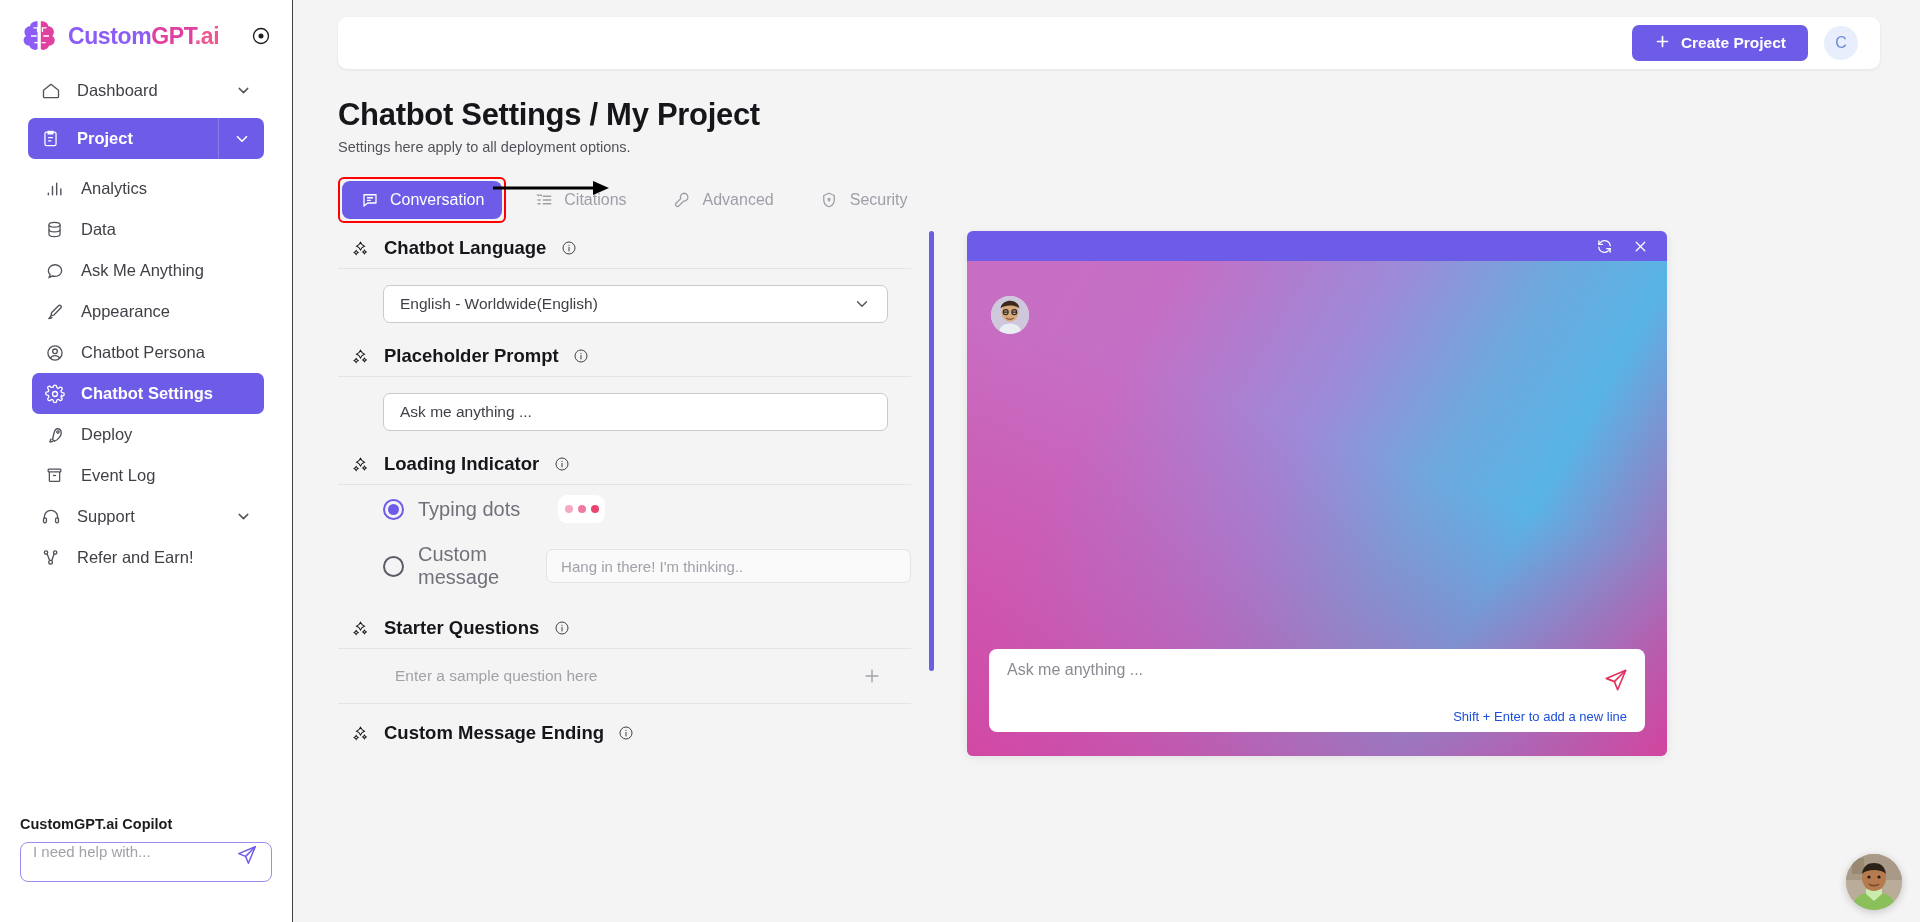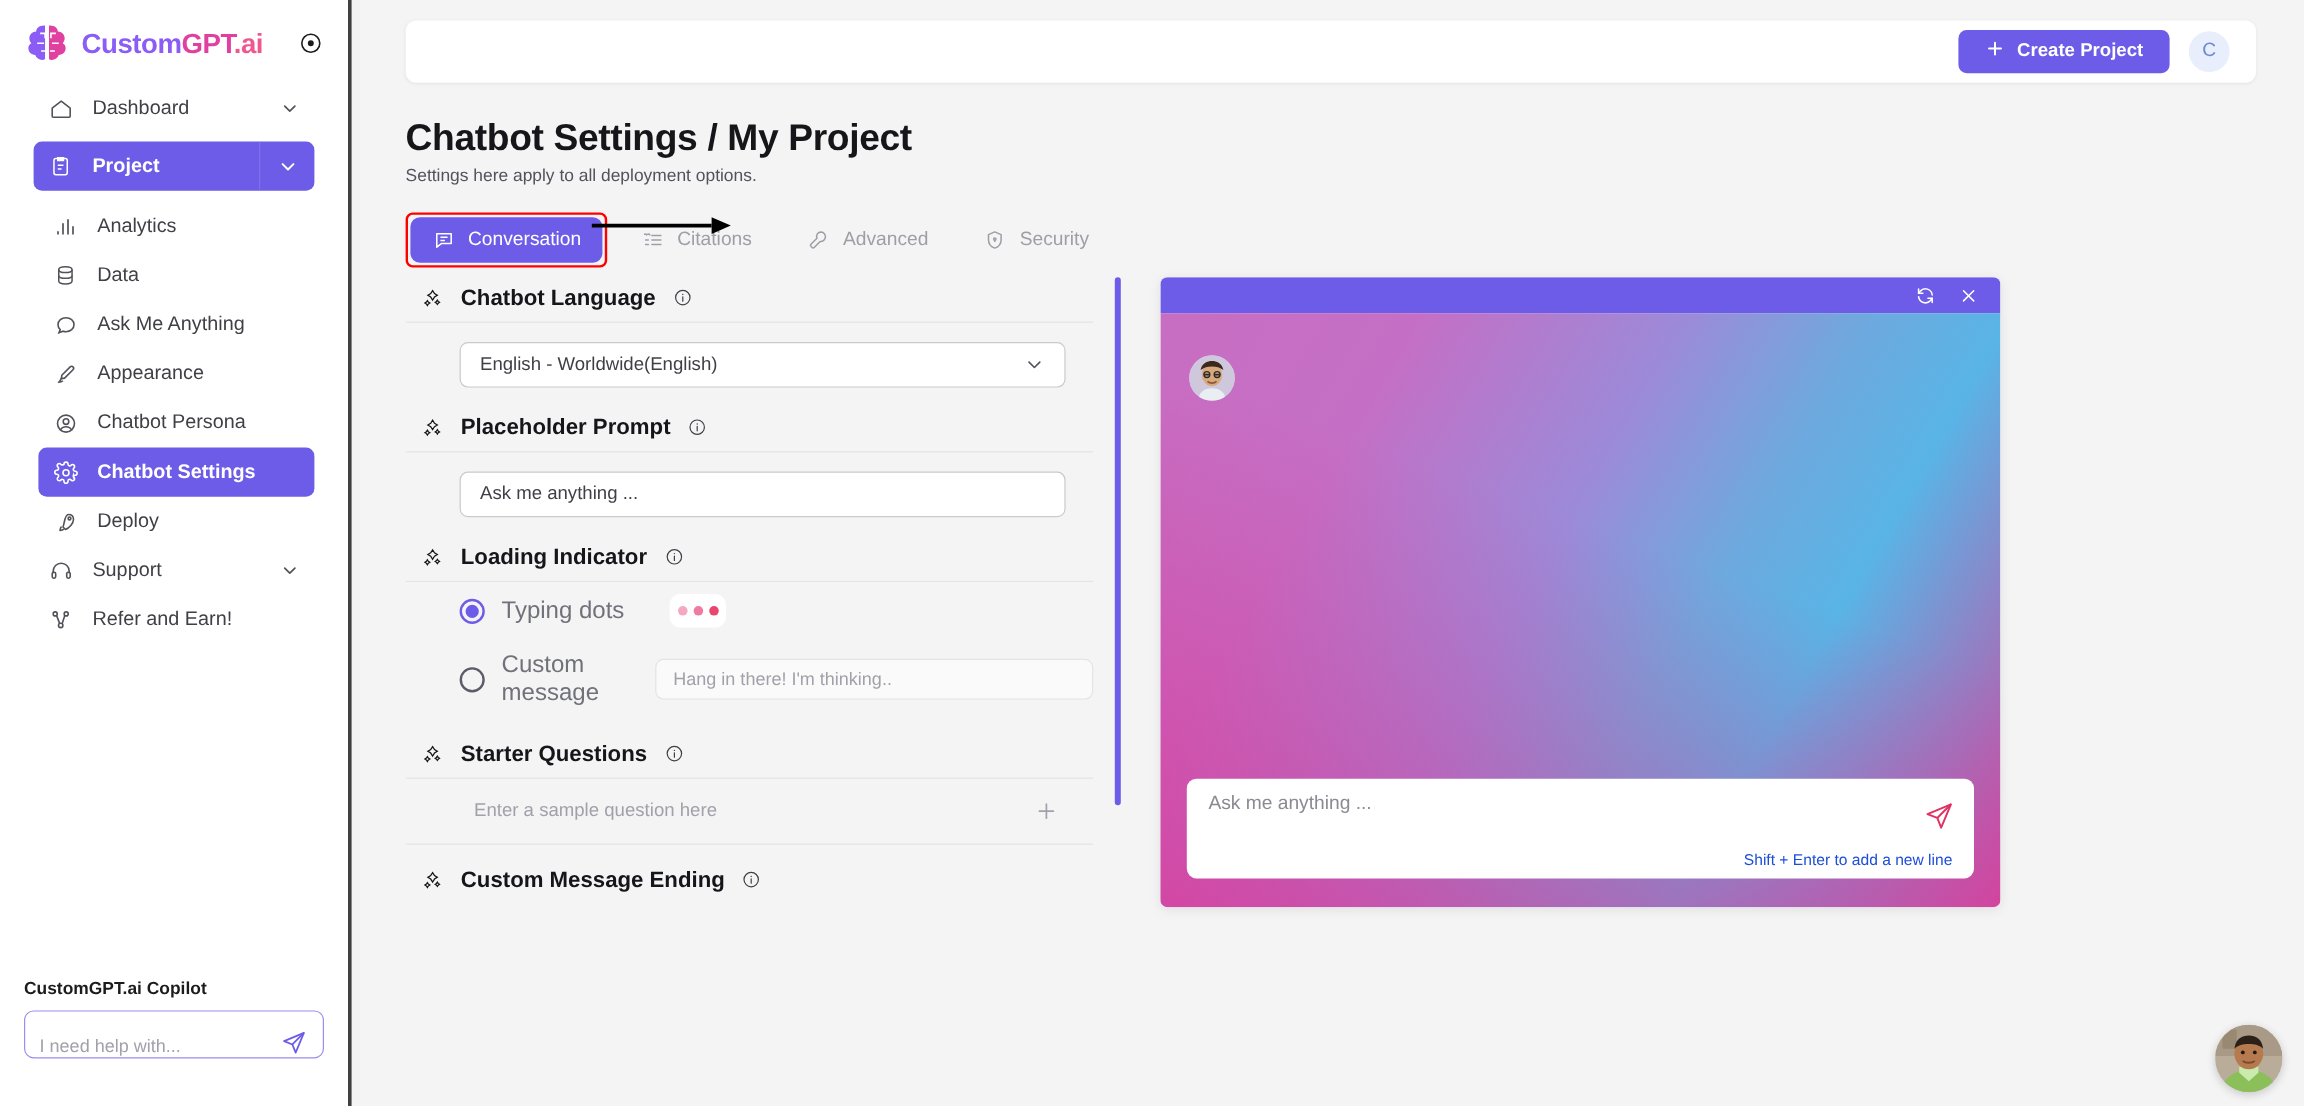--- a/index.html
+++ b/index.html
@@ -7,21 +7,21 @@
     width: 1920px; height: 922px;
     font-family: "Liberation Sans", sans-serif;
     background: #f4f4f5;
     overflow: hidden;
   }
   .app { display: flex; width: 1920px; height: 922px; position: relative; }
 
   
   .sidebar {
     width: 293px; height: 922px; background: #ffffff;
-    border-right: 3px solid #404040;
+    border-right: 1px solid #404040;
     display: flex; flex-direction: column; flex-shrink: 0;
     position: relative;
   }
   .brand-row {
     display: flex; align-items: center; padding: 18px 20px 10px 20px;
     gap: 8px;
   }
   .brand-logo { width: 40px; height: 36px; flex-shrink: 0; }
   .brand-name { font-size: 23px; font-weight: bold; letter-spacing: -0.4px; }
   .brand-name .c1 { color: #8b5cf6; }
@@ -51,21 +51,21 @@
   .project-split {
     margin-left: auto; width: 46px; height: 41px;
     border-left: 1px solid #8a7bec; display: flex; align-items: center;
     justify-content: center; border-radius: 0 7px 7px 0; cursor: pointer;
   }
 
   .copilot { margin-top: auto; padding: 0 20px 40px 20px; }
   .copilot-title { font-size: 14.5px; font-weight: bold; color: #1c1c1e; margin-bottom: 10px; }
   .copilot-box {
     height: 40px; border: 1.4px solid #9b8df0; border-radius: 8px;
-    display: flex; align-items: flex-end; padding: 0 12px; background: #fff;
+    display: flex; align-items: flex-start; padding: 0 12px; background: #fff;
   }
   .copilot-box input {
     border: none; outline: none; flex: 1; font-size: 15px; color: #3f3f46;
     font-family: "Liberation Sans", sans-serif; background: transparent;
   }
   .copilot-box input::placeholder { color: #a1a1aa; }
   .send-ico { width: 24px; height: 24px; color: #6c5ce7; display:flex; align-items:center; justify-content:center; cursor:pointer;}
 
   
   .main { flex: 1; height: 922px; position: relative; overflow: hidden; }
@@ -347,20 +347,30 @@
         <span class="ico">
           <svg viewBox="0 0 24 24" width="20" height="20" fill="none" stroke="#52525b" stroke-width="1.6" stroke-linejoin="round">
             <path d="M14.5 4.5c3 0 5 2 5 5 0 4-4.5 8.5-8 10l-2.5-2.5C10.5 13.5 10.5 4.5 14.5 4.5z"></path>
             <circle cx="15.5" cy="8.5" r="1.4"></circle>
             <path d="M7.5 16.5c-1.3 1.3-1.5 4-1.5 4s2.7-.2 4-1.5"></path>
           </svg>
         </span>
         <span>Deploy</span>
       </div>
 
+      <div class="nav-item sub">
+        <span class="ico">
+          <svg viewBox="0 0 24 24" width="19" height="19" fill="none" stroke="#52525b" stroke-width="1.6">
+            <rect x="4" y="4" width="16" height="3.5" rx="1"></rect>
+              <path d="M5.5 7.5v11a1 1 0 0 0 1 1h11a1 1 0 0 0 1-1v-11"></path>
+              <path d="M10 12h4"></path>
+          </svg>
+        </span>
+        <span>Event Log</span>
+      </div>
 
       <div class="nav-item top">
         <span class="ico">
           <svg viewBox="0 0 24 24" width="20" height="20" fill="none" stroke="#52525b" stroke-width="1.6">
             <path d="M4 14v-2a8 8 0 0 1 16 0v2"></path>
             <rect x="3" y="13" width="3.5" height="6" rx="1.6"></rect>
             <rect x="17.5" y="13" width="3.5" height="6" rx="1.6"></rect>
           </svg>
         </span>
         <span>Support</span>

